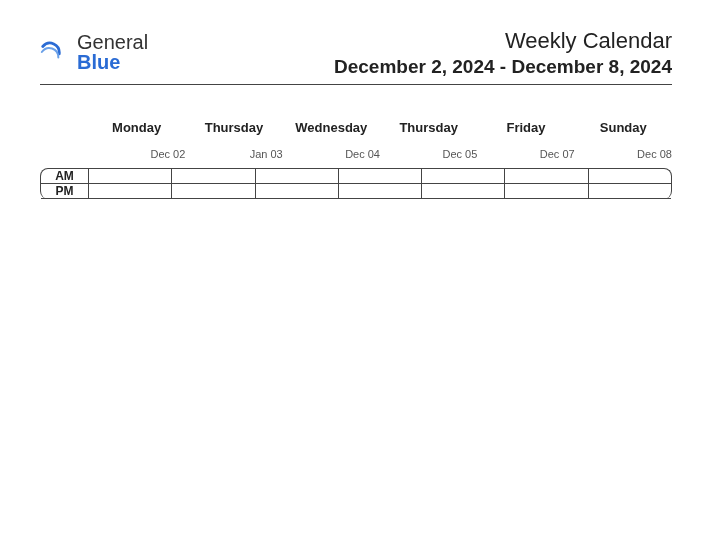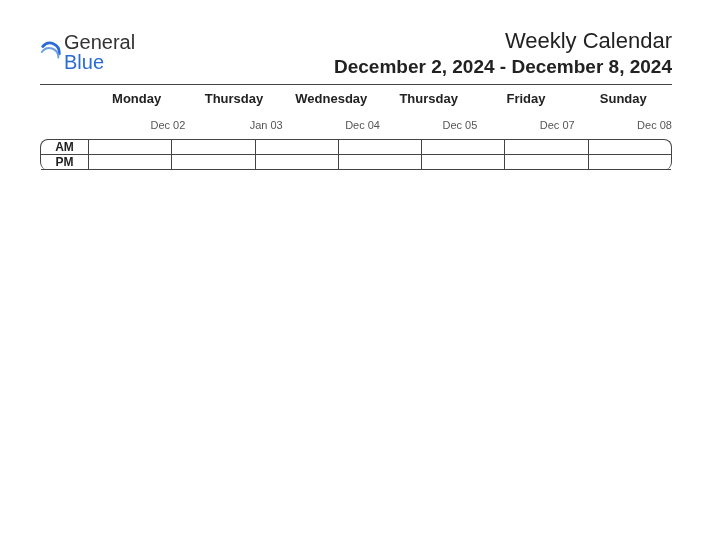--- a/index.html
+++ b/index.html
@@ -20,29 +20,30 @@
     justify-content: space-between;
     align-items: flex-start;
     margin-bottom: 4px;
   }
   .logo {
     display: flex;
     align-items: center;
     font-size: 20px;
     line-height: 1;
     margin-top: 4px;
+    gap: 13px;
   }
   .logo-mark {
     width: 22px;
     height: 22px;
     margin-right: 2px;
     display: inline-block;
   }
   .logo-text-1 { color: #333; font-weight: 400; }
-  .logo-text-2 { color: #2a6bd4; font-weight: 400; margin-left: 0; }
+  .logo-text-2 { color: #2a6bd4; font-weight: 700; margin-left: 0; }
   .title-block {
     text-align: right;
   }
   .title {
     font-size: 22px;
     font-weight: 400;
     margin: 0 0 2px 0;
   }
   .subtitle {
     font-size: 19px;
@@ -66,20 +67,21 @@
     flex: 0 0 48px;
   }
   .day-header {
     flex: 1;
     text-align: center;
   }
   .day-name {
     font-size: 13px;
     font-weight: 600;
     color: #222;
+    margin-top: 29px;
   }
   .day-date {
     font-size: 11px;
     color: #555;
     margin-top: 13px;
     text-align: right;
   }
   .grid {
     display: flex;
     border-top: 1px solid #444;

